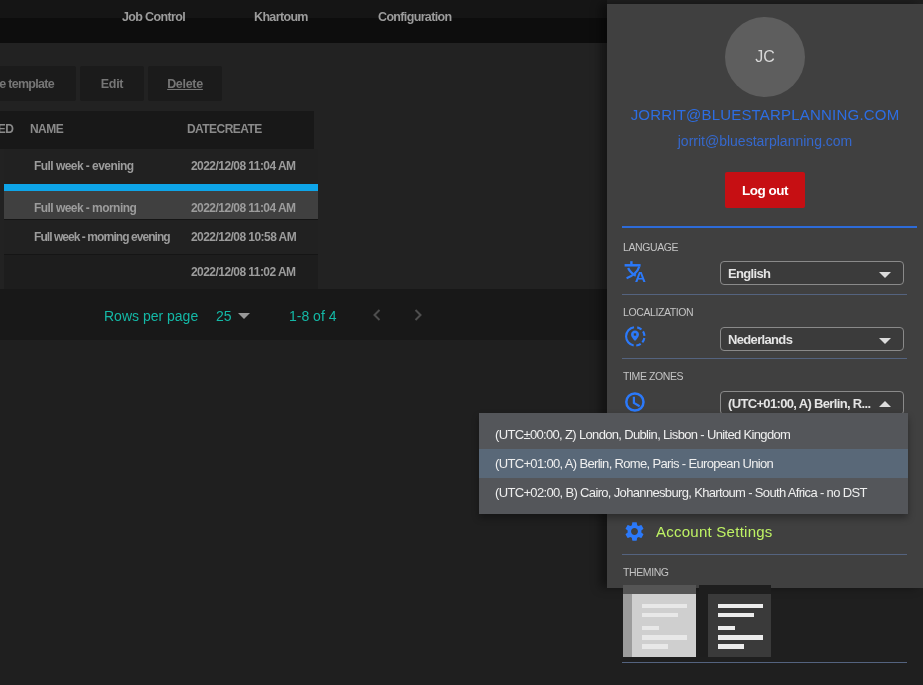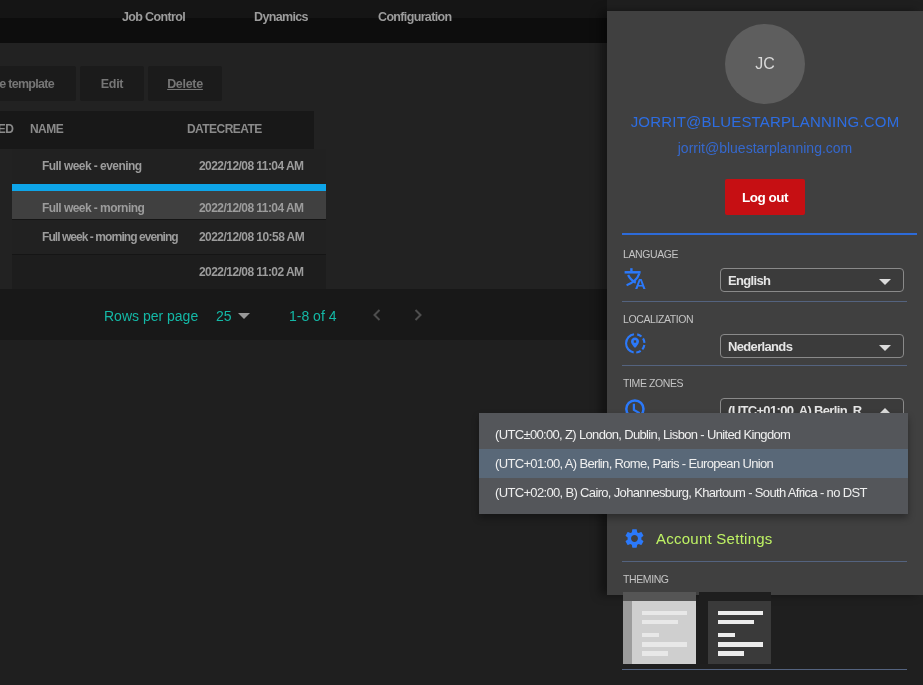--- a/index.html
+++ b/index.html
@@ -18,30 +18,30 @@
 
   .navitem { top:10px; height:15px; line-height:15px; font-size:12.5px; font-weight:bold;
              color:#9c9c9c; letter-spacing:-0.65px; }
 
   .tbtn { top:66px; height:35px; background:#1b1b1b; border-radius:2px;
           color:#767676; font-size:12.5px; font-weight:bold; letter-spacing:-0.3px;
           display:flex; align-items:center; justify-content:center; }
 
   
   #thead { left:0; top:111px; width:314px; height:38px; background:#181818; }
-  .trow  { left:12px; width:314px; height:35px;text-decoration:underline; }
+  .trow  { left:4px; width:314px; height:35px;text-decoration:underline; }
   .cell  { position:absolute; top:0; height:35px; line-height:35px; font-size:12px;
            font-weight:bold; letter-spacing:-0.55px; color:#9c9c9c; white-space:nowrap; }
   .hcell { color:#8a8a8a; height:38px; line-height:36px; }
 
   
   .pgtext { color:#14b8a6; font-size:14px; }
 
   
-  #panel { left:607px; top:11px; width:316px; height:584px; background:#404040;
+  #panel { left:607px; top:4px; width:316px; height:584px; background:#404040;
            box-shadow:-7px 0 9px rgba(0,0,0,0.38); }
   #avatar { left:118px; top:13px; width:80px; height:80px; border-radius:50%;
             background:#5e5e5e; color:#d9d9d9; font-size:16px;
             display:flex; align-items:center; justify-content:center; }
   .label { font-size:10.5px; color:#c4c4c4; letter-spacing:-0.4px; height:13px; line-height:13px; }
   .sel { left:113px; width:184px; height:24px; border:1px solid #8a8a8a; border-radius:4px;
          color:#e5e5e5; font-size:13px; font-weight:bold; letter-spacing:-0.66px;
          line-height:23px; padding-left:7px; background:rgba(0,0,0,0.07); }
   .caretd { position:absolute; right:12px; top:9.5px; width:0; height:0;
             border-left:6.5px solid transparent; border-right:6.5px solid transparent;
@@ -63,21 +63,21 @@
 <div id="app">
 
   <div class="abs" id="navtop"></div>
   <div class="abs" id="navbot"></div>
   <div class="abs" id="toolbar"></div>
   <div class="abs" id="midarea"></div>
   <div class="abs" id="pagebar"></div>
   <div class="abs" id="botarea"></div>
 
   <div class="abs navitem" style="left:122px;">Job Control</div>
-  <div class="abs navitem" style="left:254px;">Dynamics</div>
+  <div class="abs navitem" style="left:254px;">Khartoum</div>
   <div class="abs navitem" style="left:378px;">Configuration</div>
 
   <div class="abs tbtn" style="left:-50px; width:126px; justify-content:flex-end; padding-right:22px; letter-spacing:-0.7px;">e template</div>
   <div class="abs tbtn" style="left:80px; width:64px;">Edit</div>
   <div class="abs tbtn" style="left:148px; width:74px;text-decoration:underline;">Delete</div>
 
   <div class="abs" id="thead">
     <div class="cell hcell" style="left:-40px;">CREATED</div>
     <div class="cell hcell" style="left:30px;">NAME</div>
     <div class="cell hcell" style="left:187px;">DATECREATE</div>

